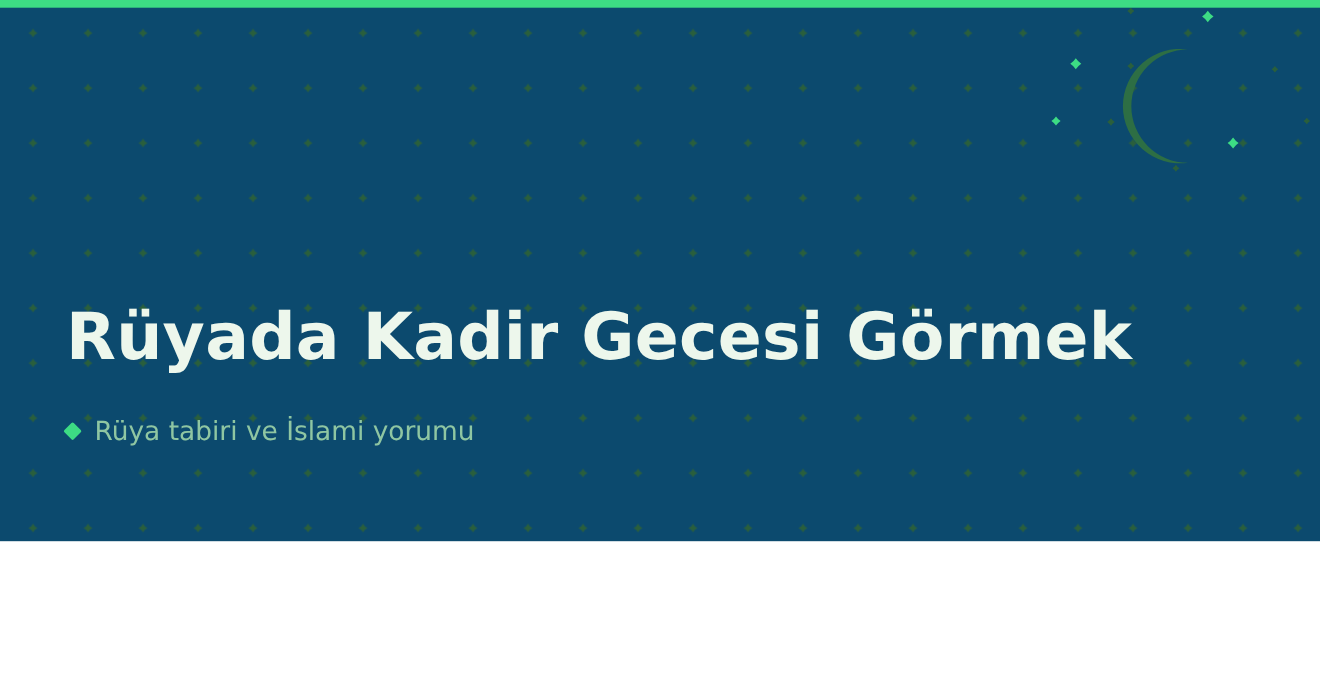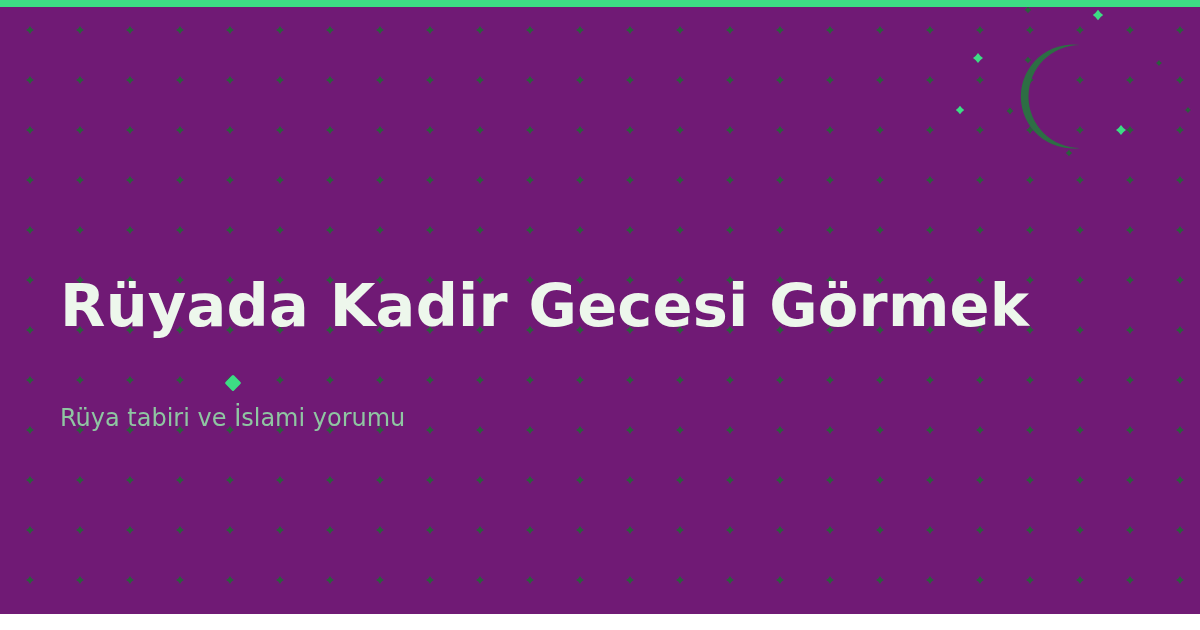--- a/index.html
+++ b/index.html
@@ -9,22 +9,22 @@
   body {
     width: 1200px;
     height: 630px;
     overflow: hidden;
     font-family: "DejaVu Sans", "Liberation Sans", sans-serif;
   }
 
   #card {
     position: relative;
     width: 1200px;
-    height: 614px;
-    background-color: #701a75;
+    height: 492px;
+    background-color: #0c4a6e;
     overflow: hidden;
     box-sizing: border-box;
   }
 
   
   #dot-pattern {
     position: absolute;
     left: 0;
     top: 0;
     width: 1200px;
@@ -76,21 +76,20 @@
     white-space: nowrap;
   }
 
   #subtitle-row {
     position: absolute;
     left: 0;
     top: 377px;
     display: flex;
     align-items: center;
     gap: 14px;
-    flex-direction: column;
   }
 
   #subtitle-bullet {
     width: 12px;
     height: 12px;
     background-color: #3ddc84;
     transform: rotate(45deg);
     border-radius: 1.5px;
     flex: 0 0 auto;
   }

